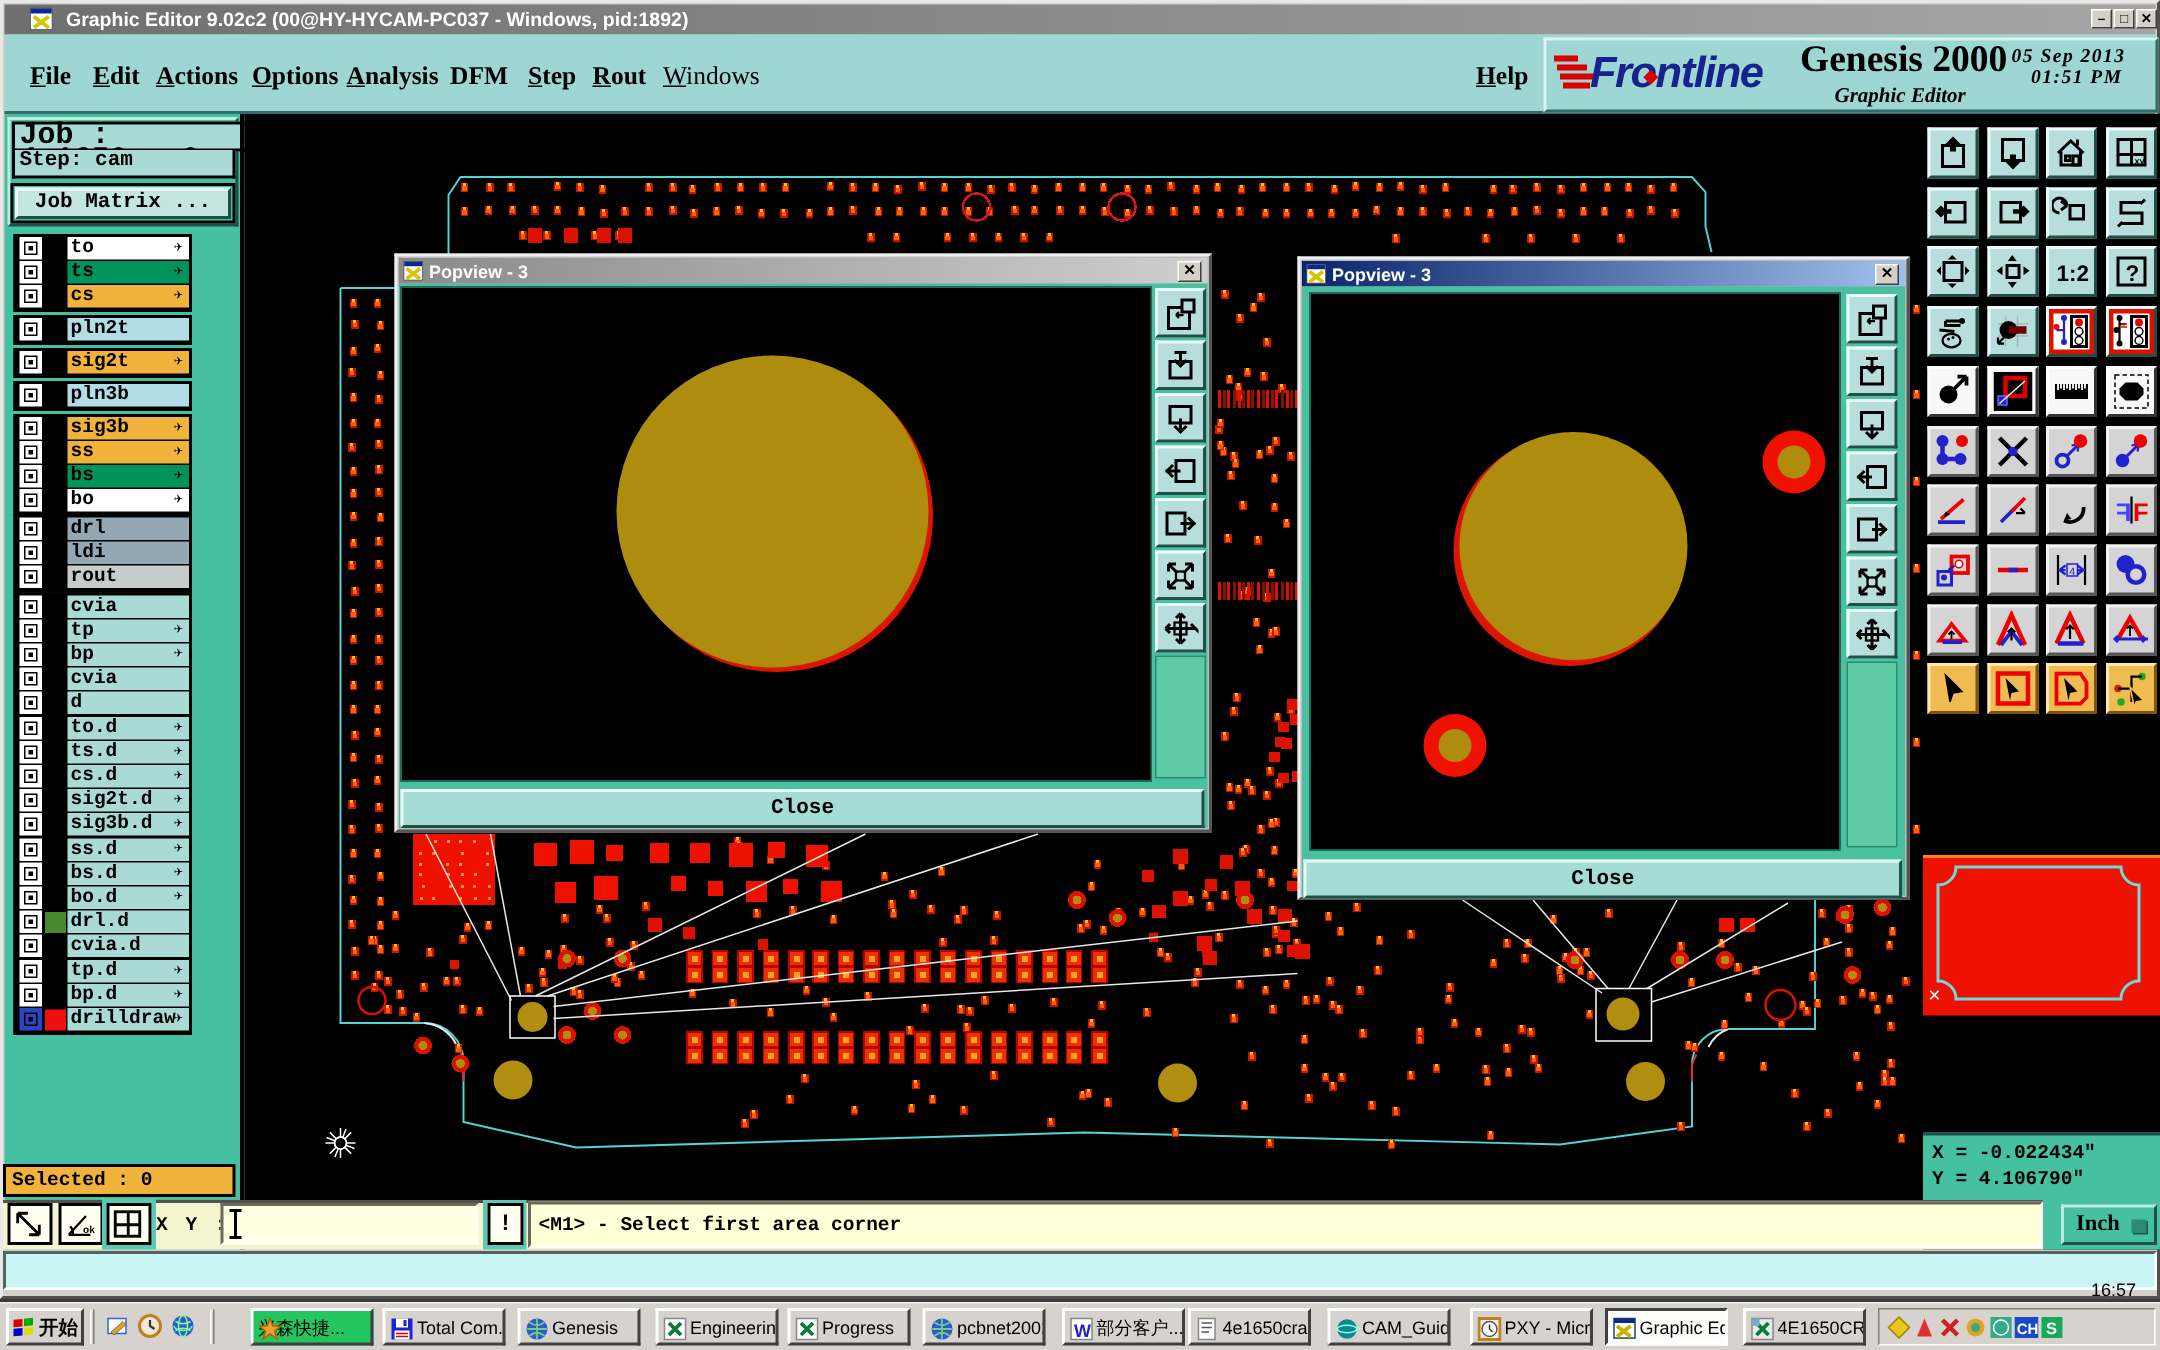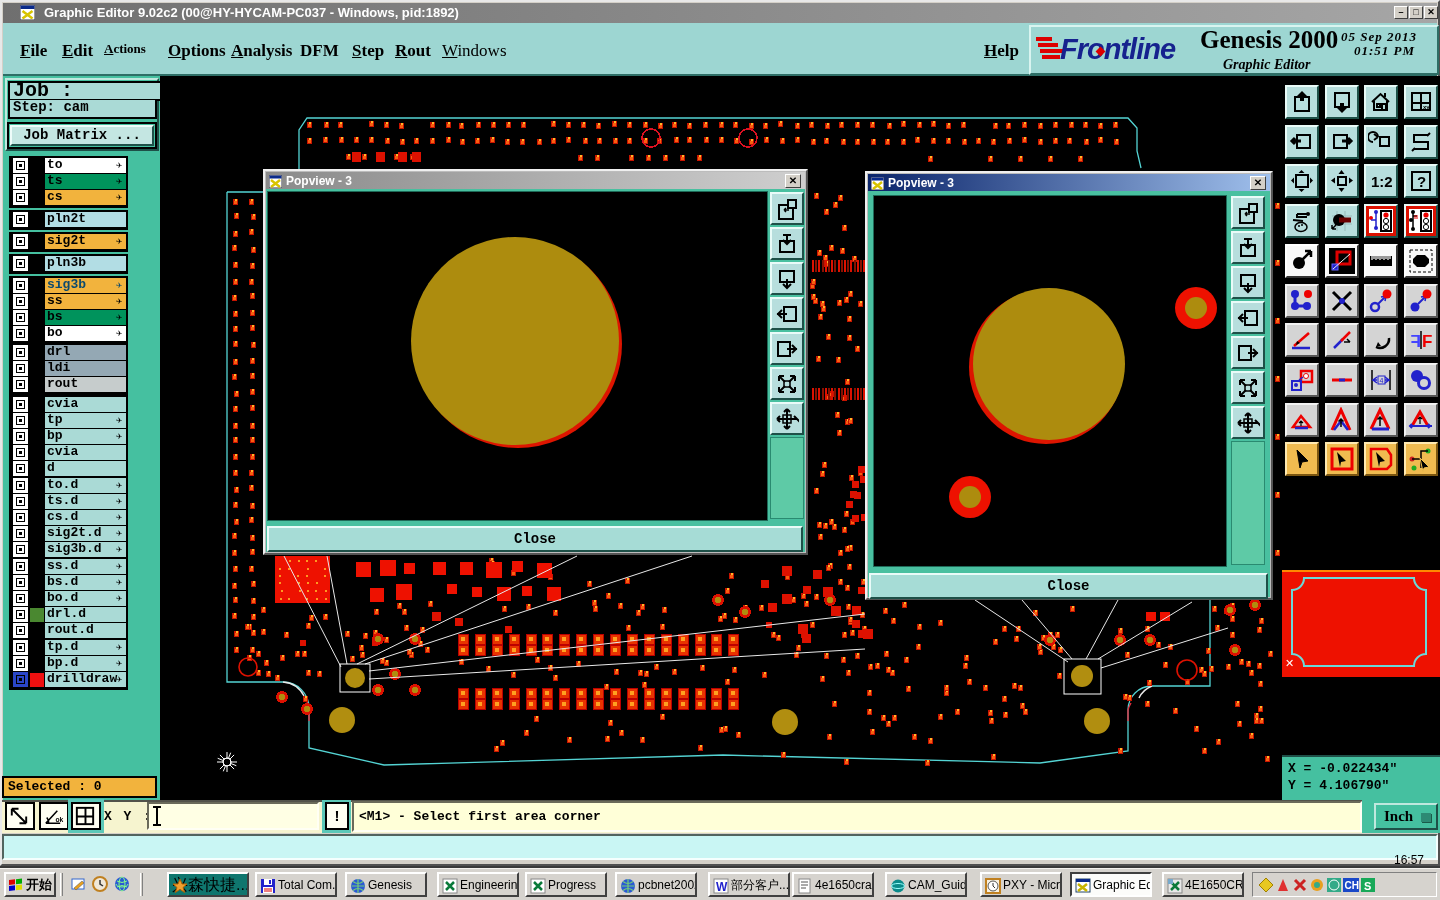--- a/index.html
+++ b/index.html
@@ -15,21 +15,21 @@
       <rect x="0.5" y="0.5" width="14" height="3.5" fill="#0a2a8a"></rect>
       <path d="M2.5 6 L12.5 13.5 M12.5 6 L2.5 13.5" stroke="#d8c400" stroke-width="2.6"></path>
     </svg></div>
 <div class="abs" style="left:44px;top:5px;color:#fff;font-size:13px;font-weight:bold;letter-spacing:0px">Graphic Editor 9.02c2 (00@HY-HYCAM-PC037 - Windows, pid:1892)</div>
 <div class="abs" style="left:1394px;top:6px;width:14px;height:13px;background:#d4d0c8;border:1px solid;border-color:#fff #404040 #404040 #fff;font-size:9px;line-height:11px;text-align:center;font-weight:bold">–</div>
 <div class="abs" style="left:1409px;top:6px;width:14px;height:13px;background:#d4d0c8;border:1px solid;border-color:#fff #404040 #404040 #fff;font-size:9px;line-height:11px;text-align:center;font-weight:bold">□</div>
 <div class="abs" style="left:1424px;top:6px;width:14px;height:13px;background:#d4d0c8;border:1px solid;border-color:#fff #404040 #404040 #fff;font-size:9px;line-height:11px;text-align:center;font-weight:bold">✕</div>
 <div class="abs" style="left:3px;top:23px;width:1434px;height:53px;background:#9dd6d2;border-bottom:2px solid #2e6e66"></div>
 <div class="abs serif" style="left:20px;top:41px;font-size:17px;font-weight:bold;color:#000"><span class="u">F</span>ile</div>
 <div class="abs serif" style="left:62px;top:41px;font-size:17px;font-weight:bold;color:#000"><span class="u">E</span>dit</div>
-<div class="abs serif" style="left:104px;top:41px;font-size:13px;font-weight:bold;color:#000"><span class="u">A</span>ctions</div>
+<div class="abs serif" style="left:104px;top:41px;font-size:17px;font-weight:bold;color:#000"><span class="u">A</span>ctions</div>
 <div class="abs serif" style="left:168px;top:41px;font-size:17px;font-weight:bold;color:#000"><span class="u">O</span>ptions</div>
 <div class="abs serif" style="left:231px;top:41px;font-size:17px;font-weight:bold;color:#000"><span class="u">A</span>nalysis</div>
 <div class="abs serif" style="left:300px;top:41px;font-size:17px;font-weight:bold;color:#000">DFM</div>
 <div class="abs serif" style="left:352px;top:41px;font-size:17px;font-weight:bold;color:#000"><span class="u">S</span>tep</div>
 <div class="abs serif" style="left:395px;top:41px;font-size:17px;font-weight:bold;color:#000"><span class="u">R</span>out</div>
 <div class="abs serif" style="left:442px;top:41px;font-size:17px;font-weight:normal;color:#000"><span class="u">W</span>indows</div>
 <div class="abs serif" style="left:984px;top:41px;font-size:17px;font-weight:bold;color:#000"><span class="u">H</span>elp</div>
 <div class="abs" style="left:1029px;top:25px;width:410px;height:50px;background:#9dd6d2;border:2px solid;border-color:#d9f4f0 #2e6e66 #2e6e66 #d9f4f0"></div>
 <div class="abs" style="left:1036px;top:37px;width:16px;height:4px;background:#d00"></div>
 <div class="abs" style="left:1038px;top:43px;width:20px;height:4px;background:#d00"></div>
@@ -72,21 +72,21 @@
 <div class="abs mono" style="left:45px;top:234px;width:81px;height:15px;background:#f2b33d;color:#000;font-size:13px;line-height:14px;padding-left:2px">sig2t<span style="position:absolute;right:4px;top:1px;font-size:10px">✈</span></div>
 <div class="abs" style="left:9px;top:254px;width:119px;height:20px;background:#000;border:2px solid #000"></div>
 <div class="abs" style="left:13px;top:256px;width:15px;height:15px;border:3px solid #fff;background:#000">
     <div style="position:absolute;left:1px;top:1px;width:7px;height:7px;border:2px solid #fff"></div>
   </div>
 <div class="abs mono" style="left:45px;top:256px;width:81px;height:15px;background:#b2dde4;color:#000;font-size:13px;line-height:14px;padding-left:2px">pln3b</div>
 <div class="abs" style="left:9px;top:276px;width:119px;height:68px;background:#000;border:2px solid #000"></div>
 <div class="abs" style="left:13px;top:278px;width:15px;height:15px;border:3px solid #fff;background:#000">
     <div style="position:absolute;left:1px;top:1px;width:7px;height:7px;border:2px solid #fff"></div>
   </div>
-<div class="abs mono" style="left:45px;top:278px;width:81px;height:15px;background:#f2b33d;color:#0c4a6e;font-size:13px;line-height:14px;padding-left:2px">sig3b<span style="position:absolute;right:4px;top:1px;font-size:10px">✈</span></div>
+<div class="abs mono" style="left:45px;top:278px;width:81px;height:15px;background:#f2b33d;color:#000000;font-size:13px;line-height:14px;padding-left:2px">sig3b<span style="position:absolute;right:4px;top:1px;font-size:10px">✈</span></div>
 <div class="abs" style="left:13px;top:294px;width:15px;height:15px;border:3px solid #fff;background:#000">
     <div style="position:absolute;left:1px;top:1px;width:7px;height:7px;border:2px solid #fff"></div>
   </div>
 <div class="abs mono" style="left:45px;top:294px;width:81px;height:15px;background:#f2b33d;color:#000;font-size:13px;line-height:14px;padding-left:2px">ss<span style="position:absolute;right:4px;top:1px;font-size:10px">✈</span></div>
 <div class="abs" style="left:13px;top:310px;width:15px;height:15px;border:3px solid #fff;background:#000">
     <div style="position:absolute;left:1px;top:1px;width:7px;height:7px;border:2px solid #fff"></div>
   </div>
 <div class="abs mono" style="left:45px;top:310px;width:81px;height:15px;background:#00935c;color:#000;font-size:13px;line-height:14px;padding-left:2px">bs<span style="position:absolute;right:4px;top:1px;font-size:10px">✈</span></div>
 <div class="abs" style="left:13px;top:326px;width:15px;height:15px;border:3px solid #fff;background:#000">
     <div style="position:absolute;left:1px;top:1px;width:7px;height:7px;border:2px solid #fff"></div>
@@ -159,21 +159,21 @@
   </div>
 <div class="abs mono" style="left:45px;top:591px;width:81px;height:15px;background:#aadad6;color:#000;font-size:13px;line-height:14px;padding-left:2px">bo.d<span style="position:absolute;right:4px;top:1px;font-size:10px">✈</span></div>
 <div class="abs" style="left:13px;top:607px;width:15px;height:15px;border:3px solid #fff;background:#000">
     <div style="position:absolute;left:1px;top:1px;width:7px;height:7px;border:2px solid #fff"></div>
   </div>
 <div class="abs" style="left:30px;top:608px;width:14px;height:14px;background:#4a8830"></div>
 <div class="abs mono" style="left:45px;top:607px;width:81px;height:15px;background:#aadad6;color:#000;font-size:13px;line-height:14px;padding-left:2px">drl.d</div>
 <div class="abs" style="left:13px;top:623px;width:15px;height:15px;border:3px solid #fff;background:#000">
     <div style="position:absolute;left:1px;top:1px;width:7px;height:7px;border:2px solid #fff"></div>
   </div>
-<div class="abs mono" style="left:45px;top:623px;width:81px;height:15px;background:#aadad6;color:#000;font-size:13px;line-height:14px;padding-left:2px">rout.d</div>
+<div class="abs mono" style="left:45px;top:623px;width:81px;height:15px;background:#aadad6;color:#000;font-size:13px;line-height:14px;padding-left:2px">cvia.d</div>
 <div class="abs" style="left:13px;top:640px;width:15px;height:15px;border:3px solid #fff;background:#000">
     <div style="position:absolute;left:1px;top:1px;width:7px;height:7px;border:2px solid #fff"></div>
   </div>
 <div class="abs mono" style="left:45px;top:640px;width:81px;height:15px;background:#aadad6;color:#000;font-size:13px;line-height:14px;padding-left:2px">tp.d<span style="position:absolute;right:4px;top:1px;font-size:10px">✈</span></div>
 <div class="abs" style="left:13px;top:656px;width:15px;height:15px;border:3px solid #fff;background:#000">
     <div style="position:absolute;left:1px;top:1px;width:7px;height:7px;border:2px solid #fff"></div>
   </div>
 <div class="abs mono" style="left:45px;top:656px;width:81px;height:15px;background:#aadad6;color:#000;font-size:13px;line-height:14px;padding-left:2px">bp.d<span style="position:absolute;right:4px;top:1px;font-size:10px">✈</span></div>
 <div class="abs" style="left:13px;top:672px;width:15px;height:15px;border:3px solid #2a46c8;background:#000">
     <div style="position:absolute;left:1px;top:1px;width:7px;height:7px;border:2px solid #2a46c8"></div>
@@ -1318,21 +1318,21 @@
 <div class="abs" style="left:92px;top:876px;width:16px;height:16px"><svg width="16" height="16" viewBox="0 0 16 16">
       <circle cx="8" cy="8" r="7" fill="#f0e8d8" stroke="#c08020" stroke-width="2"></circle>
       <path d="M8 4 v4 l3 2" stroke="#333" stroke-width="1.5" fill="none"></path>
     </svg></div>
 <div class="abs" style="left:114px;top:876px;width:16px;height:16px"><svg width="16" height="16" viewBox="0 0 16 16">
       <circle cx="8" cy="8" r="7" fill="#2a5ad4"></circle>
       <path d="M2 8 a6 3 0 0 0 12 0 M8 1 a3 7 0 0 0 0 14 M8 1 a3 7 0 0 1 0 14" stroke="#8f8" stroke-width="1" fill="none"></path>
       <path d="M3 5 q5 3 10 0 M3 11 q5 -3 10 0" stroke="#8f8" stroke-width="1" fill="none"></path>
     </svg></div>
 <div class="abs" style="left:140px;top:873px;width:3px;height:23px;border-left:1px solid #fff;border-right:1px solid #808080"></div>
-<div class="abs" style="left:167px;top:872px;width:82px;height:25px;background:#0f766e;border:2px solid;border-color:#fff #404040 #404040 #fff;font-size:16px;line-height:22px;padding-left:3px;white-space:nowrap;overflow:hidden">兴森快捷...<svg width="16" height="16" viewBox="0 0 16 16" style="position:absolute;left:3px;top:4px">
+<div class="abs" style="left:167px;top:872px;width:82px;height:25px;background:#22c55e;border:2px solid;border-color:#fff #404040 #404040 #fff;font-size:12px;line-height:22px;padding-left:3px;white-space:nowrap;overflow:hidden">兴森快捷...<svg width="16" height="16" viewBox="0 0 16 16" style="position:absolute;left:3px;top:4px">
       <path d="M8 1 l2 5 5 0 -4 3.5 1.7 5 -4.7 -3.2 -4.7 3.2 1.7 -5 -4 -3.5 5 0z" fill="#f0a030" stroke="#b06000"></path>
     </svg></div>
 <div class="abs" style="left:255px;top:872px;width:82px;height:25px;background:#d6d3ce;border:2px solid;border-color:#fff #404040 #404040 #fff;font-size:12px;line-height:22px;padding-left:21px;white-space:nowrap;overflow:hidden">Total Com...<svg width="16" height="16" viewBox="0 0 16 16" style="position:absolute;left:3px;top:4px">
       <rect x="1" y="1" width="14" height="14" fill="#22c"></rect>
       <rect x="4" y="1" width="8" height="6" fill="#fff"></rect>
       <rect x="9" y="2" width="2" height="4" fill="#22c"></rect>
       <rect x="3" y="9" width="10" height="6" fill="#fff"></rect>
       <path d="M4 11 h8 M4 13 h8" stroke="#d00"></path>
     </svg></div>
 <div class="abs" style="left:345px;top:872px;width:82px;height:25px;background:#d6d3ce;border:2px solid;border-color:#fff #404040 #404040 #fff;font-size:12px;line-height:22px;padding-left:21px;white-space:nowrap;overflow:hidden">Genesis<svg width="16" height="16" viewBox="0 0 16 16" style="position:absolute;left:3px;top:4px">

